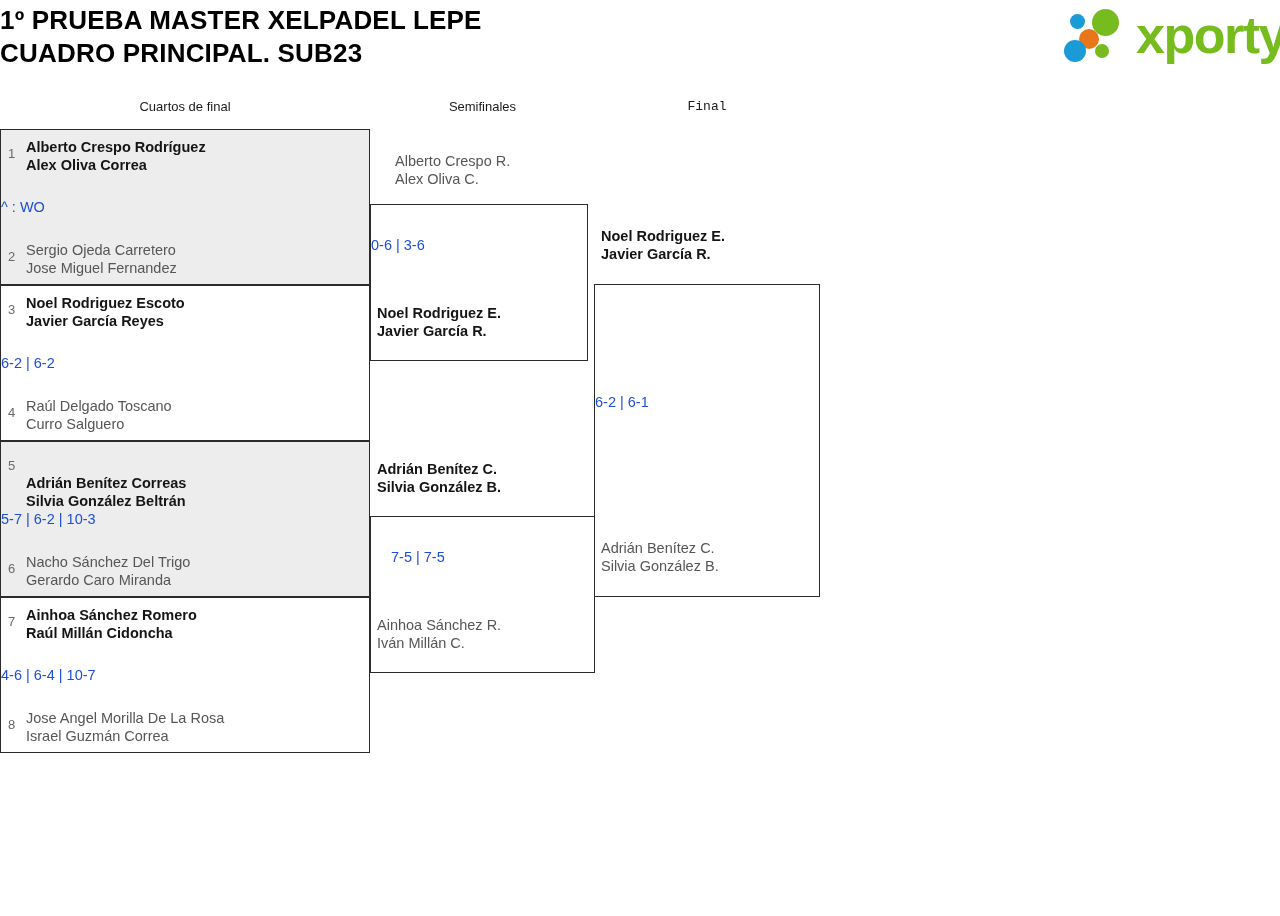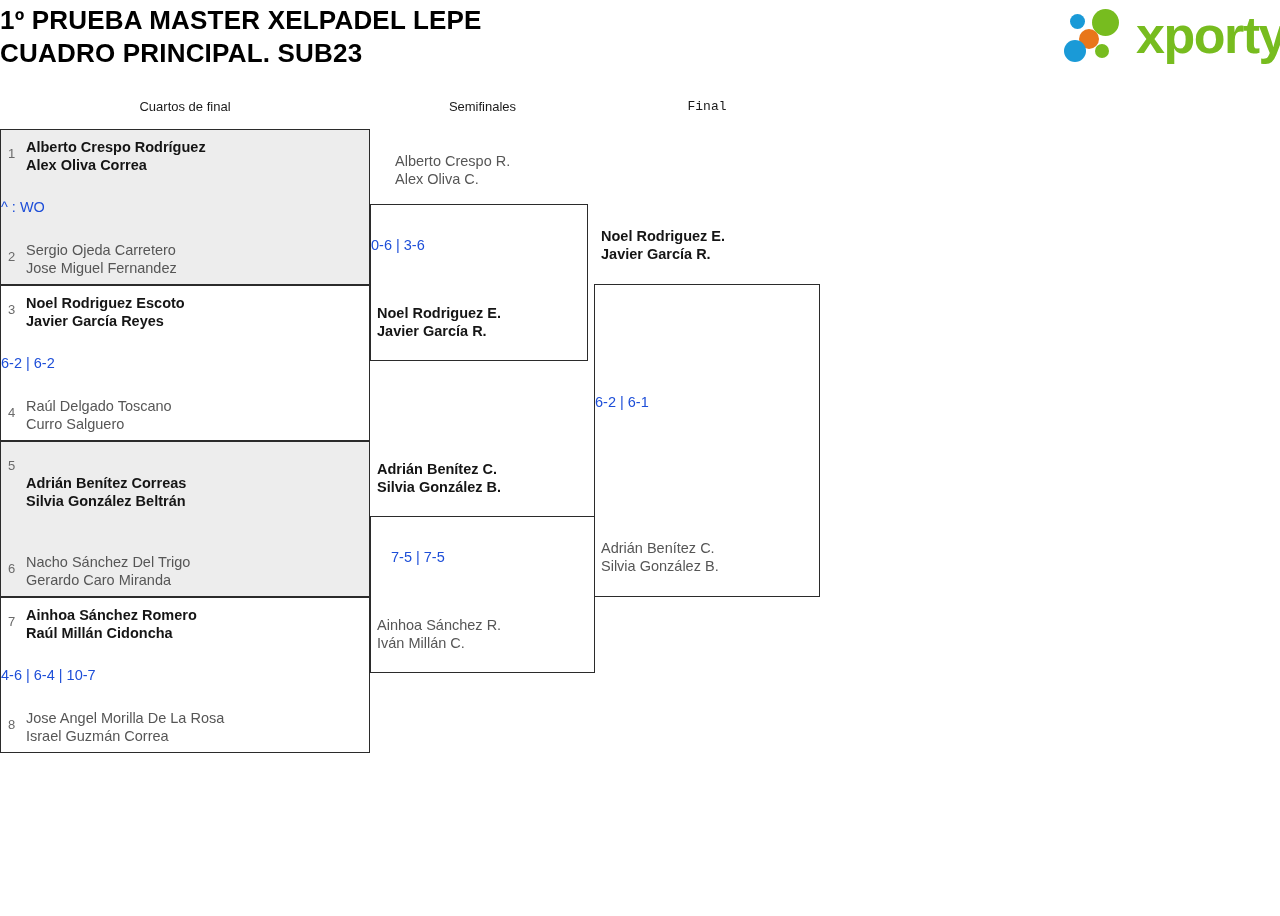--- a/index.html
+++ b/index.html
@@ -140,20 +140,21 @@
       <span class="l2">Curro Salguero</span>
     </div>
   </div>
 
   <div class="matchbox shaded" style="left:0px; top:441px; width:370px; height:156px;">
     <div class="seed" style="left:7px; top:16px;">5</div>
     <div class="team win" style="left:25px; top:8px;margin-top:24px;">
       <span>Adrián Benítez Correas</span>
       <span class="l2">Silvia González Beltrán</span>
     </div>
+    <div class="score" style="left:0px; top:68px; width:370px;">5-7 | 6-2 | 10-3</div>
     <div class="seed" style="left:7px; top:119px;">6</div>
     <div class="team lose" style="left:25px; top:111px;">
       <span>Nacho Sánchez Del Trigo</span>
       <span class="l2">Gerardo Caro Miranda</span>
     </div>
   </div>
 
   <div class="matchbox" style="left:0px; top:597px; width:370px; height:156px;">
     <div class="seed" style="left:7px; top:16px;">7</div>
     <div class="team win" style="left:25px; top:8px;">

